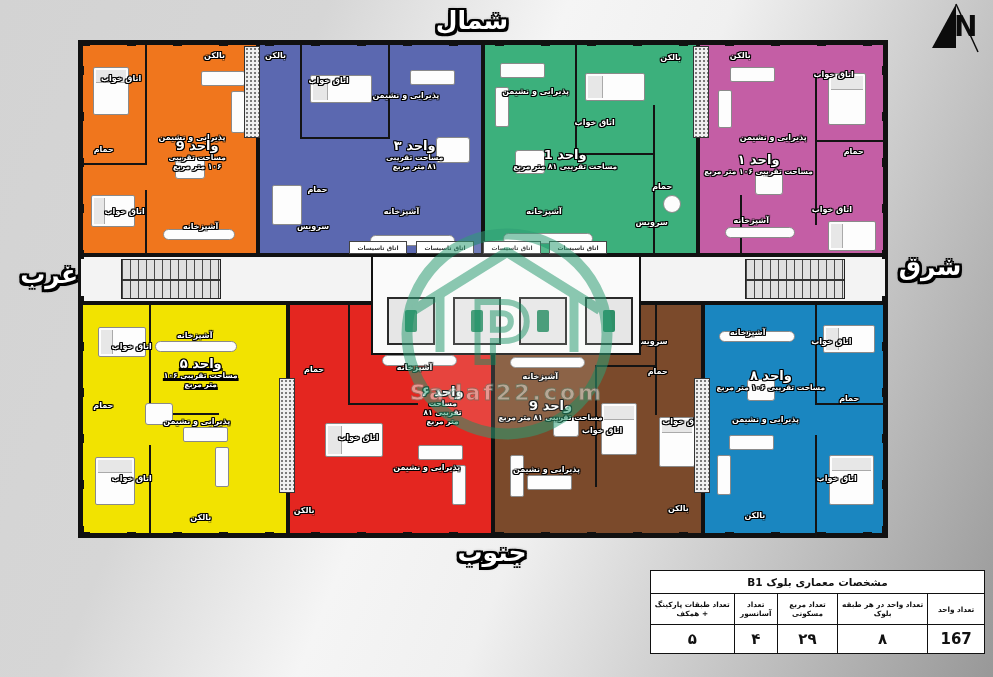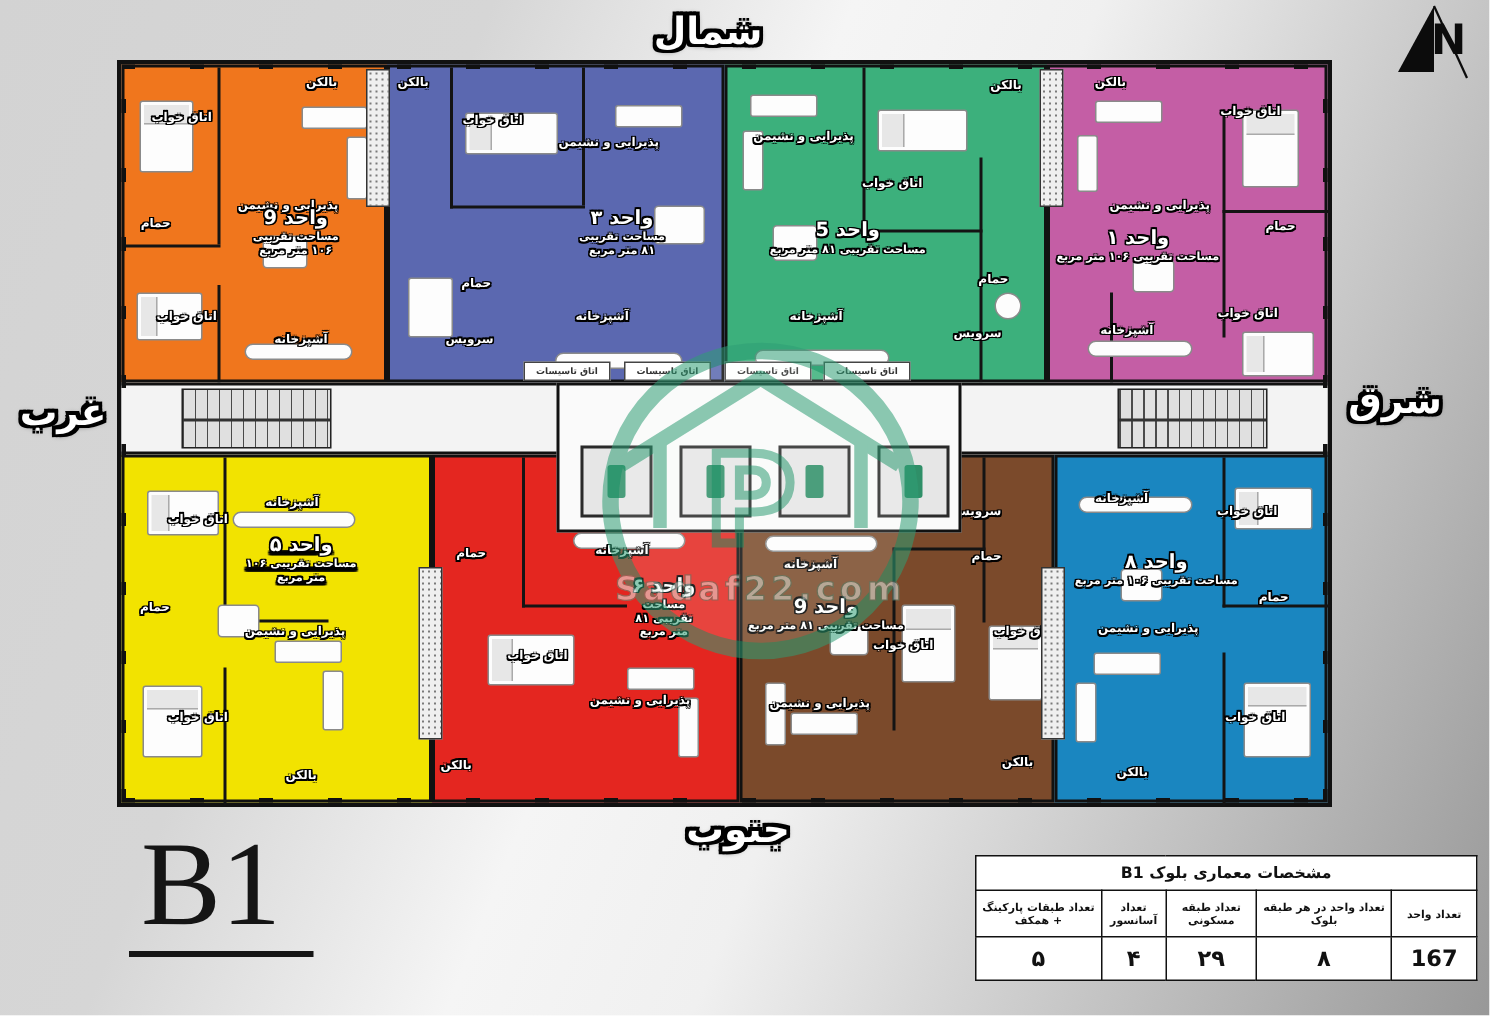--- a/index.html
+++ b/index.html
@@ -71,21 +71,21 @@
 <div id="canvas">
 
   <svg id="north-icon" width="54" height="52" viewBox="0 0 54 52">
     <polygon points="4,46 28,2 28,46" fill="#0c0c0c"></polygon>
     <line x1="28" y1="2" x2="50" y2="50" stroke="#0c0c0c" stroke-width="1.5"></line>
     <text x="26" y="34" font-size="28" font-weight="bold" font-family="DejaVu Sans, sans-serif" fill="#0c0c0c">N</text>
   </svg>
 
   <div class="compass" style="left:412px;top:538px;width:160px;">جنوب</div>
   <div class="compass" style="left:392px;top:6px;width:160px;">شمال</div>
-  <div class="compass" style="left:6px;top:260px;width:72px;">غرب</div>
+  <div class="compass" style="left:6px;top:260px;width:72px;text-align:right;">غرب</div>
   <div class="compass" style="left:890px;top:252px;width:80px;">شرق</div>
 
   <div id="plan">
     <div id="corridor"></div>
     <div class="stairs" style="left:40px;"></div>
     <div class="stairs" style="left:664px;"></div>
     <div id="core">
       <div class="shaft" style="left:14px;"></div>
       <div class="shaft" style="left:80px;"></div>
       <div class="shaft" style="left:146px;"></div>
@@ -127,21 +127,21 @@
         <div class="f f-table" style="left: 30px; top: 105px; width: 30px; height: 24px;"></div>
         <div class="f f-counter" style="left: 18px; top: 188px; width: 90px; height: 11px;"></div>
         <div class="f f-round" style="left: 178px; top: 150px; width: 18px; height: 18px;"></div>
         <div class="room olt" style="left: 24%; top: 22%;">پذیرایی و نشیمن</div>
         <div class="room olt" style="left: 52%; top: 37%;">اتاق خواب</div>
         <div class="room olt" style="left: 88%; top: 6%;">بالکن</div>
         <div class="room olt" style="left: 84%; top: 68%;">حمام</div>
         <div class="room olt" style="left: 79%; top: 85%;">سرویس</div>
         <div class="room olt" style="left: 28%; top: 80%;">آشپزخانه</div>
         <div class="ulabel" style="left: 38%; top: 55%;">
-          <span class="uname olt">واحد 5</span>
+          <span class="uname olt">واحد 1</span>
           <span class="uarea olt">مساحت تقریبی ۸۱ متر مربع</span>
         </div>
       </div>
       <div class="unit" style="left: 177px; top: 0px; width: 225px; height: 212px; background: rgb(91, 104, 176);">
         <div class="wall" style="left: 128px; top: 0px; width: 2px; height: 92px;"></div>
         <div class="wall" style="left: 40px; top: 92px; width: 90px; height: 2px;"></div>
         <div class="wall" style="left: 40px; top: 0px; width: 2px; height: 94px;"></div>
         <div class="f f-bedh" style="left: 50px; top: 30px; width: 62px; height: 28px;"></div>
         <div class="f f-rect" style="left: 150px; top: 25px; width: 45px; height: 15px;"></div>
         <div class="f f-table" style="left: 176px; top: 92px; width: 34px; height: 26px;"></div>
@@ -273,38 +273,37 @@
 
   <svg id="watermark" width="230" height="230" viewBox="0 0 230 230">
     <circle cx="115" cy="112" r="100" fill="rgba(250,255,252,0.25)" stroke="#2f9e75" stroke-width="11"></circle>
     <polyline points="22,88 115,30 208,88" fill="none" stroke="#2f9e75" stroke-width="10" stroke-linejoin="round"></polyline>
     <line x1="48" y1="74" x2="48" y2="130" stroke="#2f9e75" stroke-width="9"></line>
     <line x1="182" y1="74" x2="182" y2="130" stroke="#2f9e75" stroke-width="9"></line>
     <text x="78" y="140" font-size="82" font-weight="bold" font-family="DejaVu Sans, sans-serif" fill="none" stroke="#2f9e75" stroke-width="6">P</text>
     <text x="115" y="178" text-anchor="middle" font-size="22" letter-spacing="3" font-weight="bold" font-family="DejaVu Sans, sans-serif" fill="#e9f4ee" stroke="#5f8f7c" stroke-width="0.8">Sadaf22.com</text>
   </svg>
 
-  <div id="b1">B1</div>
 
   <table id="spec-table">
     <colgroup>
         <col style="width:17%">
         <col style="width:27%">
         <col style="width:18%">
         <col style="width:13%">
         <col style="width:25%">
       </colgroup>
     <tbody>
         <tr>
           <td class="t-title" colspan="5">مشخصات معماری بلوک B1</td>
         </tr>
     <tr>
       <td class="t-label">تعداد واحد</td>
       <td class="t-label">تعداد واحد در هر طبقه بلوک</td>
-      <td class="t-label">تعداد طبقه مسکونی</td>
+      <td class="t-label">تعداد مربع مسکونی</td>
       <td class="t-label">تعداد آسانسور</td>
       <td class="t-label">تعداد طبقات پارکینگ + همکف</td>
     </tr>
     <tr>
       <td class="t-value">167</td>
       <td class="t-value">۸</td>
       <td class="t-value">۲۹</td>
       <td class="t-value">۴</td>
       <td class="t-value">۵</td>
     </tr>

